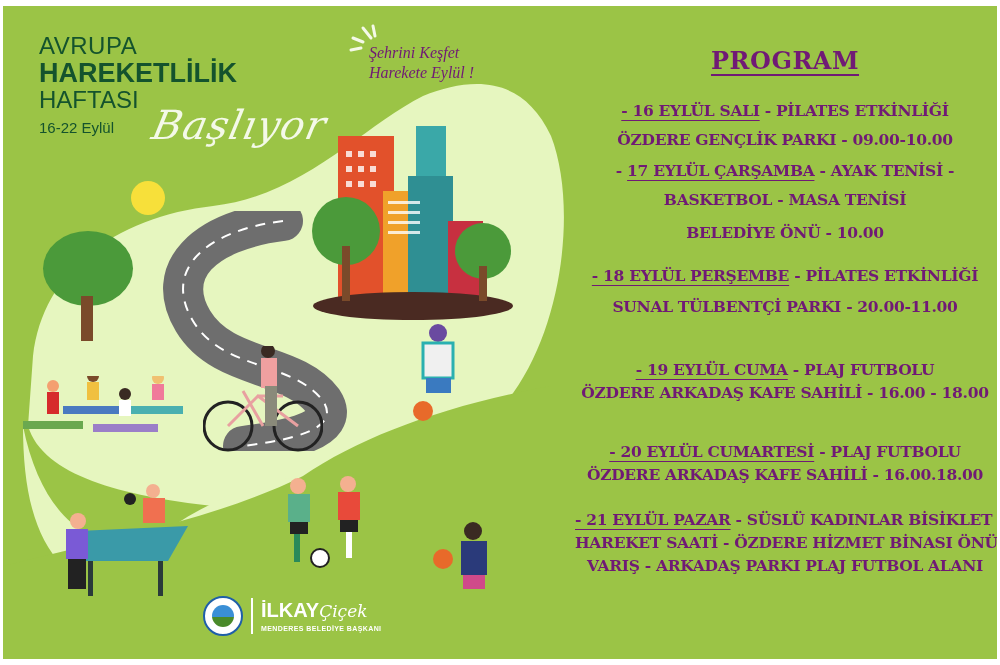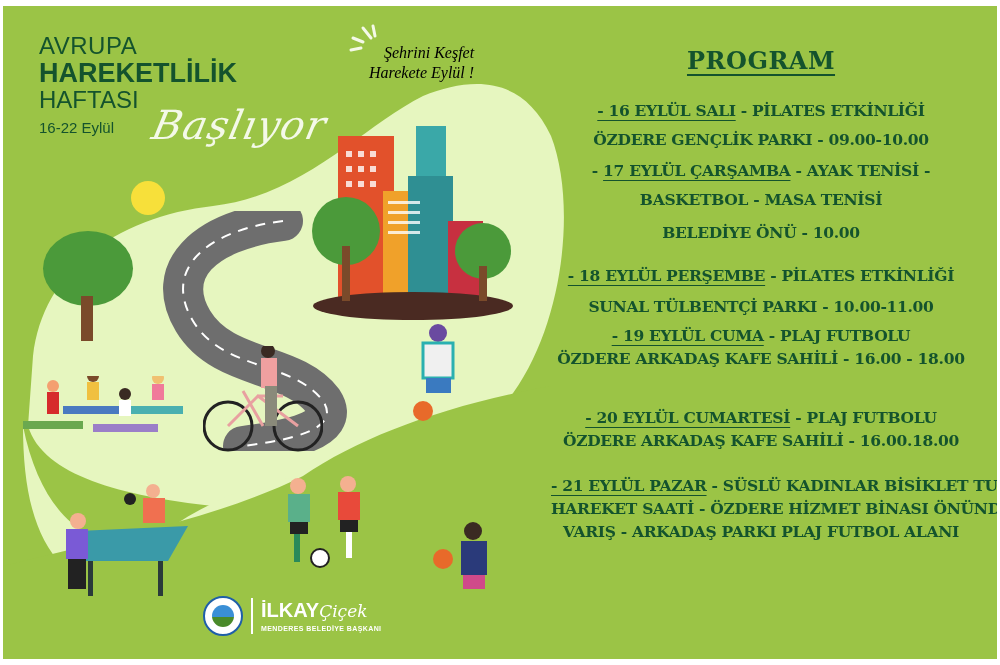--- a/index.html
+++ b/index.html
@@ -5,22 +5,22 @@
   html,body{margin:0;padding:0;background:#fff;}
   body{width:1000px;height:665px;position:relative;overflow:hidden;font-family:"Liberation Sans",sans-serif;}
   .poster{position:absolute;left:3px;top:6px;width:994px;height:653px;background:#9bc446;overflow:hidden;}
   .blob{position:absolute;}
   .hdr{position:absolute;left:36px;top:28px;color:#14532d;line-height:1;}
   .hdr .l1{font-size:24px;font-weight:400;letter-spacing:0.5px;}
   .hdr .l2{font-size:27px;font-weight:700;margin-top:2px;}
   .hdr .l3{font-size:24px;font-weight:400;margin-top:1px;}
   .hdr .l4{font-size:15px;margin-top:8px;}
   .script{position:absolute;left:150px;top:96px;color:#f4f9e8;font-family:"DejaVu Serif",serif;font-style:italic;font-size:40px;transform:skewX(-12deg);letter-spacing:1px;}
-  .tag{position:absolute;left:366px;top:37px;color:#000000;font-family:"Liberation Serif",serif;font-style:italic;font-size:16px;line-height:20px;text-align:right;}
-  .prog{position:absolute;left:548px;top:40px;width:420px;color:#14532d;font-family:"DejaVu Serif",serif;font-weight:700;text-align:center;}
+  .tag{position:absolute;left:366px;top:37px;color:#701a75;font-family:"Liberation Serif",serif;font-style:italic;font-size:16px;line-height:20px;text-align:left;}
+  .prog{position:absolute;left:572px;top:40px;width:420px;color:#701a75;font-family:"DejaVu Serif",serif;font-weight:700;text-align:center;}
   .prog h1{margin:0;font-size:24px;text-decoration:underline;text-underline-offset:5px;letter-spacing:0.5px;}
   .line{font-size:15.5px;white-space:nowrap;letter-spacing:-0.3px;}
   .u{text-decoration:underline;text-underline-offset:4px;}
   .logo{position:absolute;left:200px;top:590px;display:flex;align-items:center;gap:8px;}
   .seal{width:36px;height:36px;border-radius:50%;background:#fff;border:2px solid #1f5fa8;position:relative;}
   .seal:after{content:"";position:absolute;left:7px;top:7px;width:22px;height:22px;border-radius:50%;background:linear-gradient(#3a8fd6 55%,#4a8a2a 55%);}
   .vbar{width:2px;height:36px;background:#fff;}
   .ln1{color:#fff;font-weight:700;font-size:20px;line-height:20px;}
   .ln1 .c{font-family:"DejaVu Serif",serif;font-style:italic;font-weight:400;font-size:17px;}
   .ln2{color:#fff;font-weight:700;font-size:7px;letter-spacing:0.4px;margin-top:4px;}
@@ -160,24 +160,24 @@
     </div>
 
     <div style="margin-top:12px">
       <div class="line"><span>- </span><span class="u">17 EYLÜL ÇARŞAMBA</span><span> - AYAK TENİSİ -</span></div>
       <div class="line" style="margin-top:10px">BASKETBOL - MASA TENİSİ</div>
       <div class="line" style="margin-top:14px">BELEDİYE ÖNÜ - 10.00</div>
     </div>
 
     <div style="margin-top:24px">
       <div class="line"><span class="u">- 18 EYLÜL PERŞEMBE</span><span> - PİLATES ETKİNLİĞİ</span></div>
-      <div class="line" style="margin-top:12px">SUNAL TÜLBENTÇİ PARKI - 10.00-11.00</div>
-    </div>
-
-    <div style="margin-top:10px">
+      <div class="line" style="margin-top:12px">SUNAL TÜLBENTÇİ PARKI - 20.00-11.00</div>
+    </div>
+
+    <div style="margin-top:44px">
       <div class="line"><span class="u">- 19 EYLÜL CUMA</span><span> - PLAJ FUTBOLU</span></div>
       <div class="line" style="margin-top:4px">ÖZDERE ARKADAŞ KAFE SAHİLİ - 16.00 - 18.00</div>
     </div>
 
     <div style="margin-top:40px">
       <div class="line"><span class="u">- 20 EYLÜL CUMARTESİ</span><span> - PLAJ FUTBOLU</span></div>
       <div class="line" style="margin-top:4px">ÖZDERE ARKADAŞ KAFE SAHİLİ - 16.00.18.00</div>
     </div>
 
     <div style="margin-top:26px">

